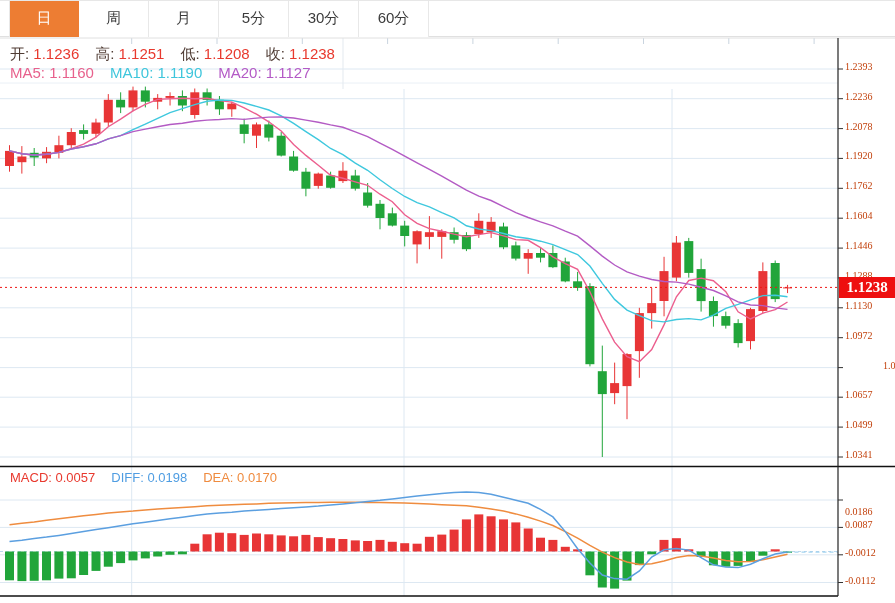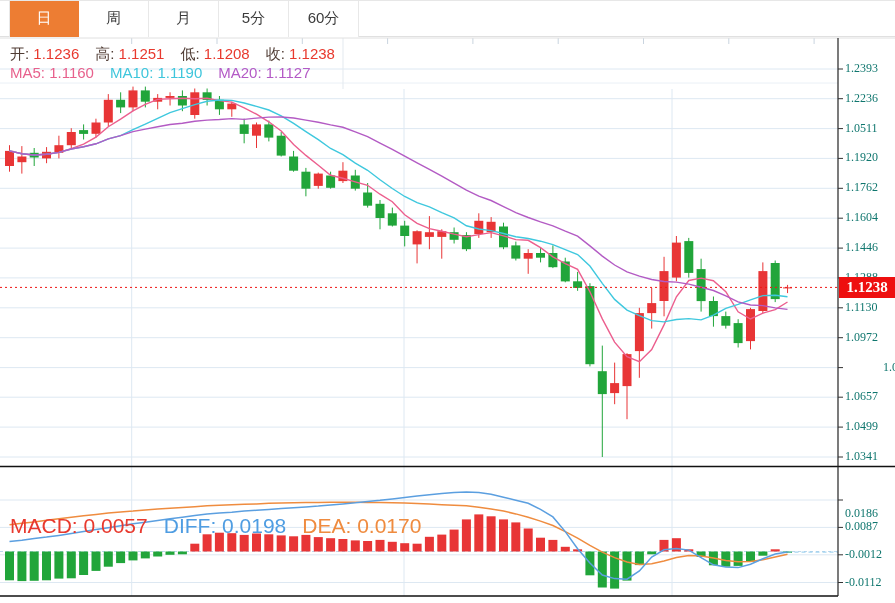--- a/index.html
+++ b/index.html
@@ -11,38 +11,39 @@
   .tab{width:70px;height:36px;line-height:34px;text-align:center;font-size:15px;color:#3c3c3c;
        border-right:1px solid #e8e8e8;cursor:pointer;box-sizing:border-box;background:#fff;}
   .tab:first-child{border-left:1px solid #e8e8e8;}
   .tab.active{background:#ed7d33;color:#fff;border-right:1px solid #ed7d33;}
   
   svg#chart-svg{position:absolute;left:0;top:0;}
   
   .hdr{position:absolute;left:10px;height:20px;font-size:15px;white-space:nowrap;z-index:5;}
   .hdr1{top:44px;}
   .hdr2{top:63px;}
-  .macdhdr{position:absolute;left:10px;top:469px;height:18px;font-size:21px;white-space:nowrap;z-index:5;margin-top:44px;}
+  .macdhdr{position:absolute;left:10px;top:469px;height:18px;font-size:13px;white-space:nowrap;z-index:5;}
   .lg{margin-right:16px;text-align:center;}
   
   .axlab{position:absolute;left:845px;width:50px;font-family:"Liberation Serif",serif;
-         font-size:12px;color:#0f766e;text-align:left;z-index:4;}
+         font-size:10px;color:#c2410c;text-align:left;z-index:4;}
   .price-badge{position:absolute;left:839px;top:276px;width:56px;height:21px;background:#ee0f0f;
          color:#fff;font-family:"Liberation Serif",serif;font-weight:bold;font-size:15px;
          line-height:21px;text-align:center;z-index:6;}
 </style>
 </head>
 <body>
 
 <div class="stage">
   <div class="tabbar">
       <div class="tab active">日</div>
       <div class="tab">周</div>
       <div class="tab">月</div>
       <div class="tab">5分</div>
+      <div class="tab">30分</div>
       <div class="tab">60分</div>
     </div>
   <svg id="chart-svg" width="895" height="603" viewBox="0 0 895 603">
       <line x1="0" y1="68.0" x2="838" y2="68.0" stroke="#dde8f2" stroke-width="1"></line>
       <line x1="0" y1="97.7" x2="838" y2="97.7" stroke="#dde8f2" stroke-width="1"></line>
       <line x1="0" y1="127.6" x2="838" y2="127.6" stroke="#dde8f2" stroke-width="1"></line>
       <line x1="0" y1="157.4" x2="838" y2="157.4" stroke="#dde8f2" stroke-width="1"></line>
       <line x1="0" y1="187.3" x2="838" y2="187.3" stroke="#dde8f2" stroke-width="1"></line>
       <line x1="0" y1="217.2" x2="838" y2="217.2" stroke="#dde8f2" stroke-width="1"></line>
       <line x1="0" y1="247.1" x2="838" y2="247.1" stroke="#dde8f2" stroke-width="1"></line>
@@ -297,21 +298,21 @@
       <line x1="838" y1="526.4" x2="843" y2="526.4" stroke="#333" stroke-width="1"></line>
       <line x1="838" y1="553.8" x2="843" y2="553.8" stroke="#333" stroke-width="1"></line>
       <line x1="838" y1="581.5" x2="843" y2="581.5" stroke="#333" stroke-width="1"></line>
     </svg>
   <div class="hdr hdr1"><span class="lg"><span style="color: rgb(80, 60, 52);">开: </span><span style="color: rgb(232, 57, 46);">1.1236</span></span><span class="lg"><span style="color: rgb(80, 60, 52);">高: </span><span style="color: rgb(232, 57, 46);">1.1251</span></span><span class="lg"><span style="color: rgb(80, 60, 52);">低: </span><span style="color: rgb(232, 57, 46);">1.1208</span></span><span class="lg"><span style="color: rgb(80, 60, 52);">收: </span><span style="color: rgb(232, 57, 46);">1.1238</span></span></div>
   <div class="hdr hdr2"><span class="lg"><span style="color: rgb(232, 97, 140);">MA5: </span><span style="color: rgb(232, 97, 140);">1.1160</span></span><span class="lg"><span style="color: rgb(63, 198, 220);">MA10: </span><span style="color: rgb(63, 198, 220);">1.1190</span></span><span class="lg"><span style="color: rgb(180, 90, 198);">MA20: </span><span style="color: rgb(180, 90, 198);">1.1127</span></span></div>
   <div class="macdhdr"><span class="lg"><span style="color: rgb(232, 57, 46);">MACD: </span><span style="color: rgb(232, 57, 46);">0.0057</span></span><span class="lg"><span style="color: rgb(79, 157, 226);">DIFF: </span><span style="color: rgb(79, 157, 226);">0.0198</span></span><span class="lg"><span style="color: rgb(239, 139, 63);">DEA: </span><span style="color: rgb(239, 139, 63);">0.0170</span></span></div>
   <div id="paxis">
       <div class="axlab" style="top: 60px;">1.2393</div>
       <div class="axlab" style="top: 89.6862px;">1.2236</div>
-      <div class="axlab" style="top: 119.561px;">1.0511</div>
+      <div class="axlab" style="top: 119.561px;">1.2078</div>
       <div class="axlab" style="top: 149.437px;">1.1920</div>
       <div class="axlab" style="top: 179.312px;">1.1762</div>
       <div class="axlab" style="top: 209.187px;">1.1604</div>
       <div class="axlab" style="top: 239.062px;">1.1446</div>
       <div class="axlab" style="top: 268.938px;">1.1288</div>
       <div class="axlab" style="top: 298.813px;">1.1130</div>
       <div class="axlab" style="top: 328.688px;">1.0972</div>
       <div class="axlab" style="top: 358.563px; margin-left: 38px;">1.0814</div>
       <div class="axlab" style="top: 388.25px;">1.0657</div>
       <div class="axlab" style="top: 418.125px;">1.0499</div>

